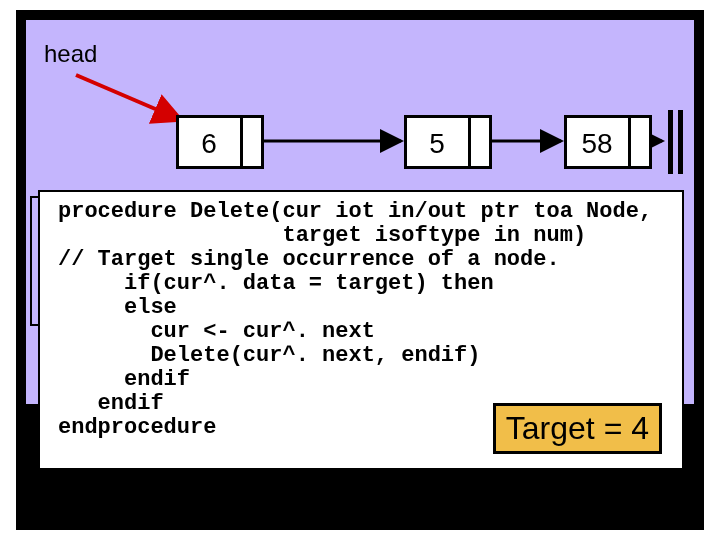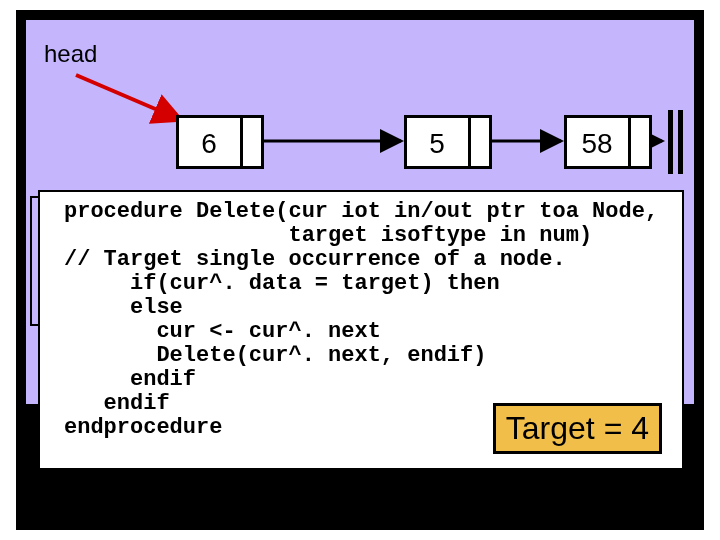--- a/index.html
+++ b/index.html
@@ -70,21 +70,21 @@
   
   .code-panel {
     position: absolute;
     left: 12px;
     top: 170px;
     width: 646px;
     height: 280px;
     background: #fff;
     border: 2px solid #000;
     box-sizing: border-box;
-    padding: 8px 24px;
+    padding: 8px 18px;
   }
   .ghost-panel {
     position: absolute;
     left: 4px;
     top: 176px;
     width: 610px;
     height: 130px;
     border: 2px solid #000;
     background: transparent;
     box-sizing: border-box;

